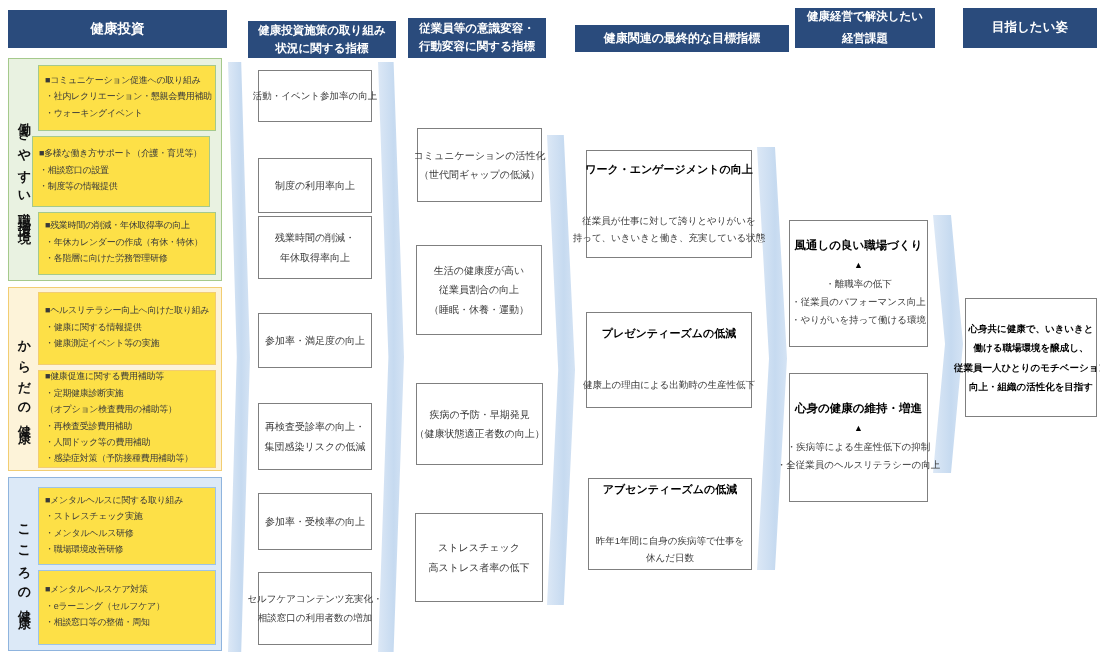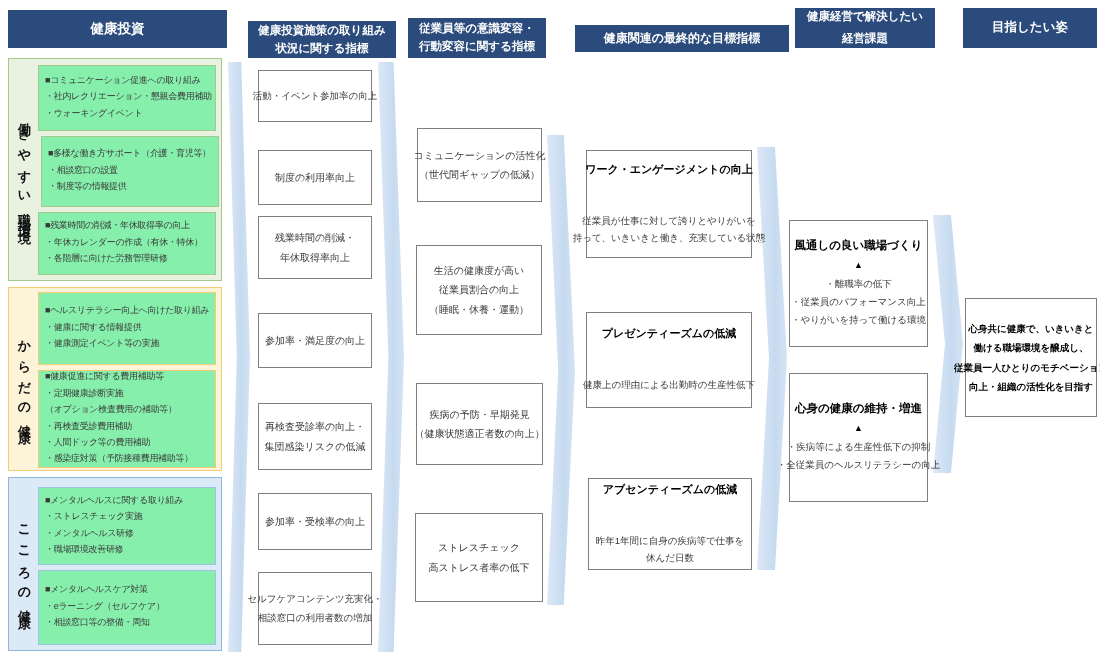--- a/index.html
+++ b/index.html
@@ -9,21 +9,21 @@
   .hdr{background:#2A4B7C;color:#fff;font-weight:bold;display:flex;align-items:center;justify-content:center;text-align:center;white-space:pre;line-height:1.55;}
   .hdr1{font-size:13.5px;}
   .hdr2{font-size:11.5px;}
   .banner{background:#2A4B7C;color:#fff;font-weight:bold;font-size:11px;display:flex;align-items:center;justify-content:center;}
   .section{border:1.6px solid;}
   .sec-green{background:#E9F2E1;border-color:#A5C98C;}
   .sec-yellow{background:#FDF3D9;border-color:#F2CD72;}
   .sec-blue{background:#DCE9F7;border-color:#8FB4DE;}
   .vlabel{writing-mode:vertical-rl;text-orientation:upright;font-weight:bold;color:#111;
           font-size:13px;letter-spacing:6px;display:flex;align-items:center;justify-content:center;}
-  .ibox{background:#86efac;border:1px solid;padding:5px 2px 8px 6px;display:flex;flex-direction:column;justify-content:center;}
+  .ibox{background:#fde047;border:1px solid;padding:5px 2px 8px 6px;display:flex;flex-direction:column;justify-content:center;}
   .ibox .txt{font-size:9px;line-height:1.82;white-space:pre;letter-spacing:-0.3px;}
   .ib-green{border-color:#A5C98C;}
   .ib-yellow{border-color:#F2CD72;}
   .ib-blue{border-color:#9DC3E6;}
   .wbox{background:#fff;border:1px solid #7F7F7F;display:flex;flex-direction:column;align-items:center;justify-content:center;text-align:center;}
   .wbox .txt{font-size:10px;line-height:1.95;white-space:pre;color:#3a3a3a;}
   .wbox .title{font-size:11px;font-weight:bold;color:#000;white-space:pre;margin-bottom:5px;}
   .wbox .desc{font-size:9.5px;line-height:1.8;white-space:pre;color:#3a3a3a;margin-top:30px;}
   .wbox .marker{font-size:9px;color:#000;line-height:1.2;margin:2px 0 4px 0;}
   .wbox .items{font-size:9.5px;line-height:1.9;white-space:pre;color:#3a3a3a;}
@@ -54,21 +54,21 @@
 
   <div class="abs vlabel" style="left:10px;top:58px;width:28px;height:223px">働きやすい職場環境</div>
   <div class="abs vlabel" style="left:10px;top:287px;width:28px;height:184px">からだの健康</div>
   <div class="abs vlabel" style="left:10px;top:477px;width:28px;height:174px">こころの健康</div>
 
   <div class="abs ibox ib-green" style="left:38px;top:65px;width:178px;height:66px">
     <div class="txt">■コミュニケーション促進への取り組み
 ・社内レクリエーション・懇親会費用補助
 ・ウォーキングイベント</div>
     </div>
-  <div class="abs ibox ib-green" style="left:41px;top:136px;width:178px;height:71px">
+  <div class="abs ibox ib-green" style="left:32px;top:136px;width:178px;height:71px">
     <div class="txt">■多様な働き方サポート（介護・育児等）
 ・相談窓口の設置
 ・制度等の情報提供</div>
     </div>
   <div class="abs ibox ib-green" style="left:38px;top:212px;width:178px;height:63px">
     <div class="txt">■残業時間の削減・年休取得率の向上
 ・年休カレンダーの作成（有休・特休）
 ・各階層に向けた労務管理研修</div>
     </div>
   <div class="abs ibox ib-yellow" style="left:38px;top:292px;width:178px;height:73px">
@@ -98,21 +98,21 @@
 
   <div class="abs chev" style="left:228px;top:62px;width:22px;height:590px"></div>
   <div class="abs chev" style="left:378px;top:62px;width:26px;height:590px"></div>
   <div class="abs chev" style="left:547px;top:135px;width:28px;height:470px"></div>
   <div class="abs chev" style="left:757px;top:147px;width:30px;height:423px"></div>
   <div class="abs chev" style="left:933px;top:215px;width:30px;height:258px"></div>
 
   <div class="abs wbox" style="left:258px;top:70px;width:114px;height:52px">
     <div class="txt" style="font-size:9.5px">活動・イベント参加率の向上</div>
     </div>
-  <div class="abs wbox" style="left:258px;top:150px;width:114px;height:55px">
+  <div class="abs wbox" style="left:258px;top:158px;width:114px;height:55px">
     <div class="txt">制度の利用率向上</div>
     </div>
   <div class="abs wbox" style="left:258px;top:216px;width:114px;height:63px">
     <div class="txt">残業時間の削減・
 年休取得率向上</div>
     </div>
   <div class="abs wbox" style="left:258px;top:313px;width:114px;height:55px">
     <div class="txt">参加率・満足度の向上</div>
     </div>
   <div class="abs wbox" style="left:258px;top:403px;width:114px;height:67px">

